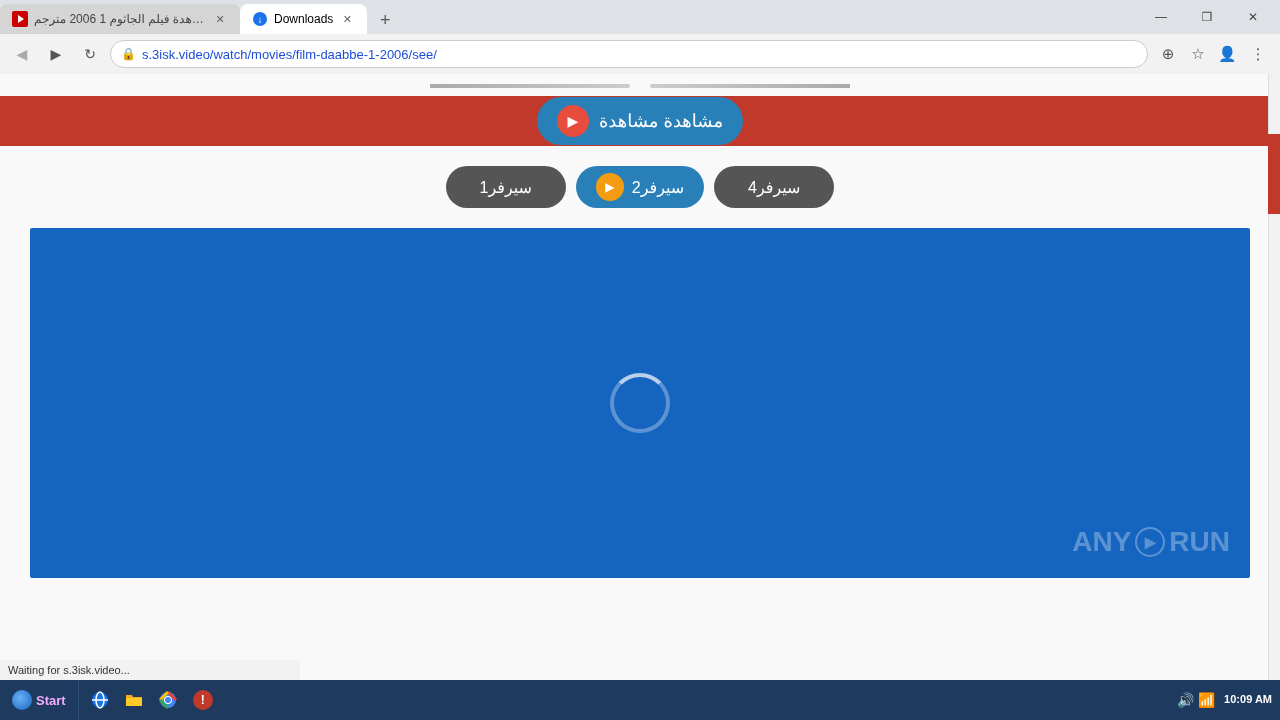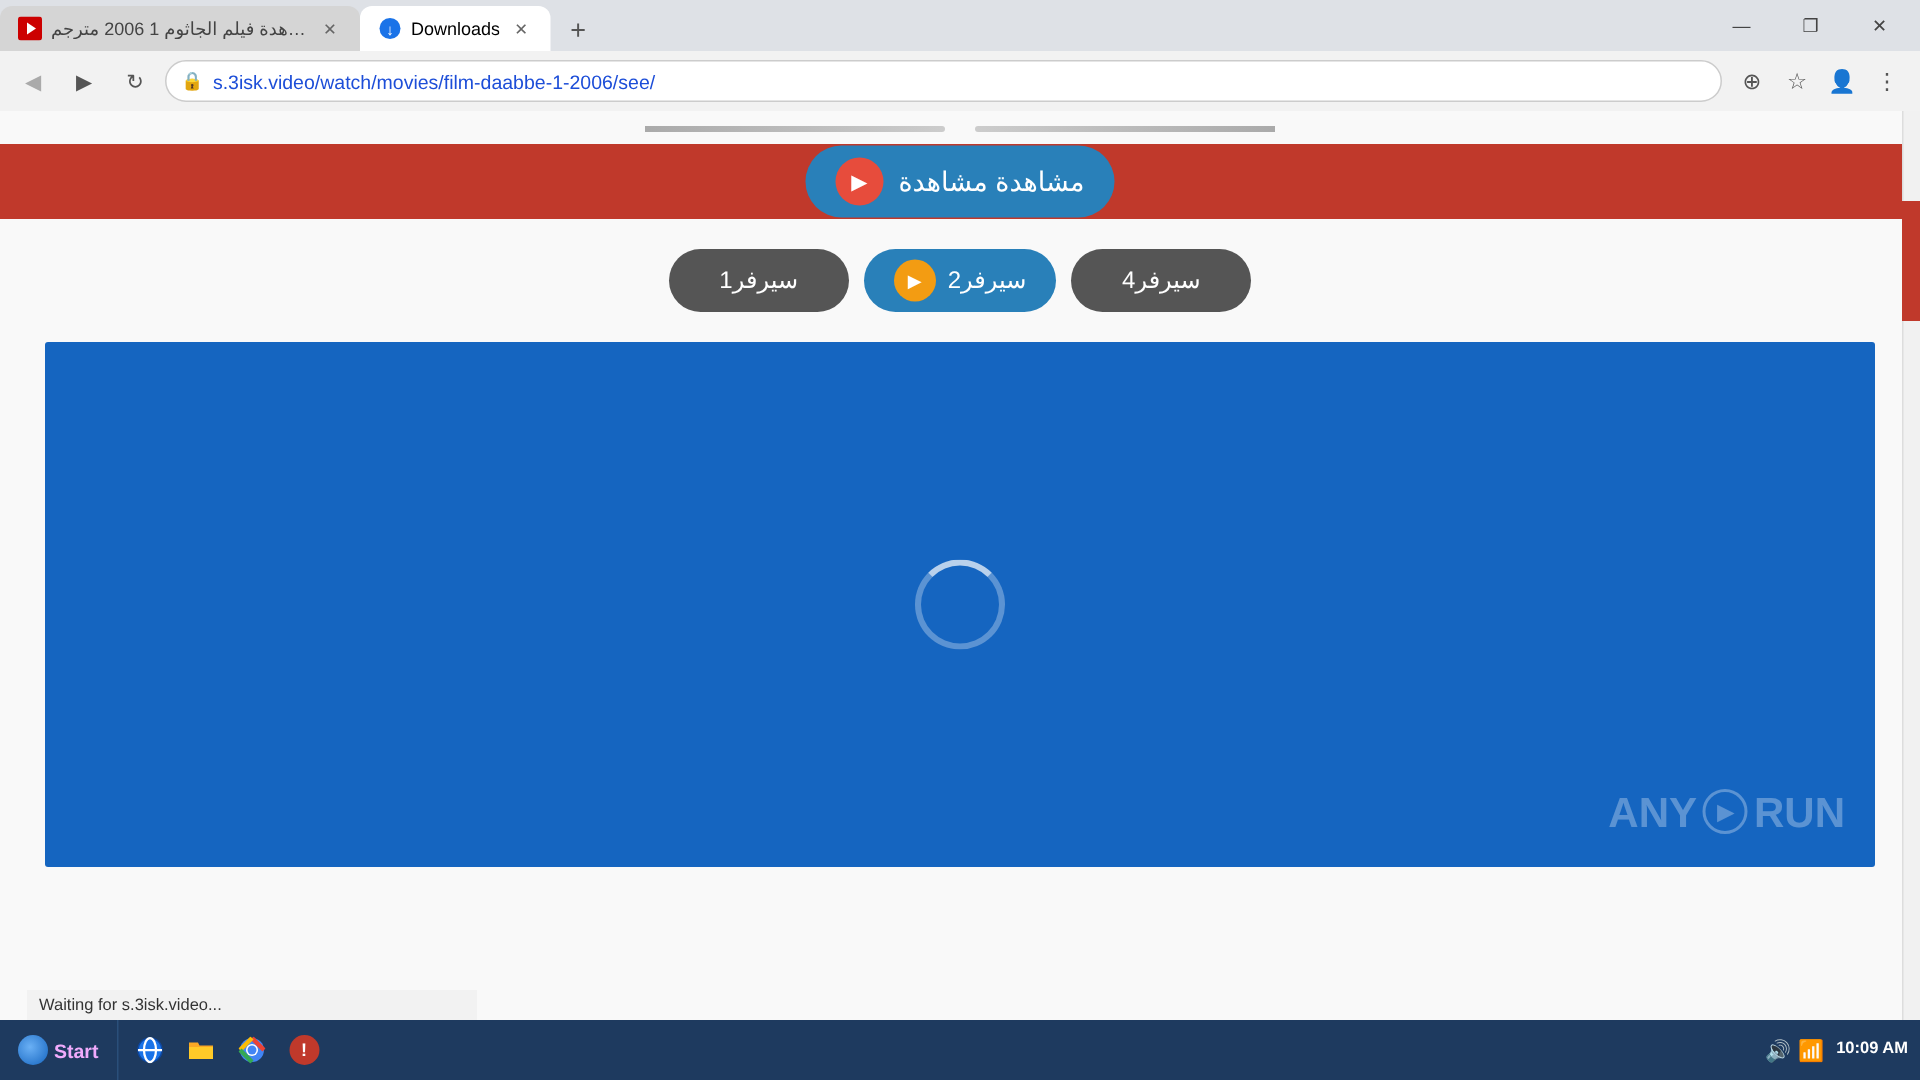--- a/index.html
+++ b/index.html
@@ -302,39 +302,40 @@
 
     
     .watermark {
       position: absolute;
       bottom: 20px;
       right: 20px;
       color: rgba(255,255,255,0.3);
       font-size: 28px;
       font-weight: bold;
       display: flex;
+      align-items: center;
       gap: 4px;
       pointer-events: none;
     }
     .watermark-play {
       width: 30px;
       height: 30px;
       border: 2px solid rgba(255,255,255,0.3);
       border-radius: 50%;
       display: flex;
       align-items: center;
       justify-content: center;
       font-size: 14px;
     }
 
     
     .status-bar {
       position: absolute;
       bottom: 0;
-      left: 18px;
+      left: 0;
       width: 300px;
       height: 20px;
       background: #f2f2f2;
       font-size: 11px;
       color: #333;
       display: flex;
       align-items: center;
       padding: 0 8px;
       margin-top: 44px;
     }

